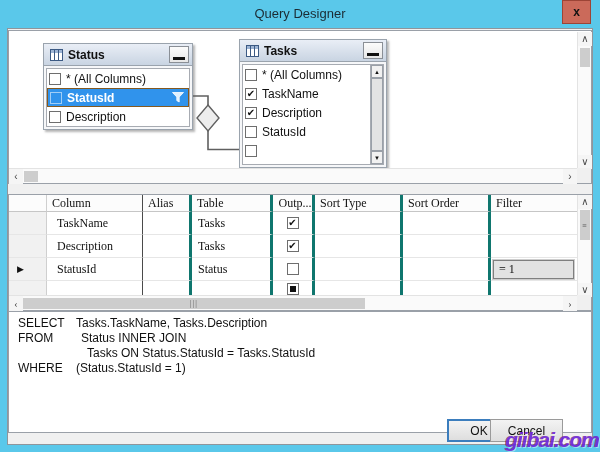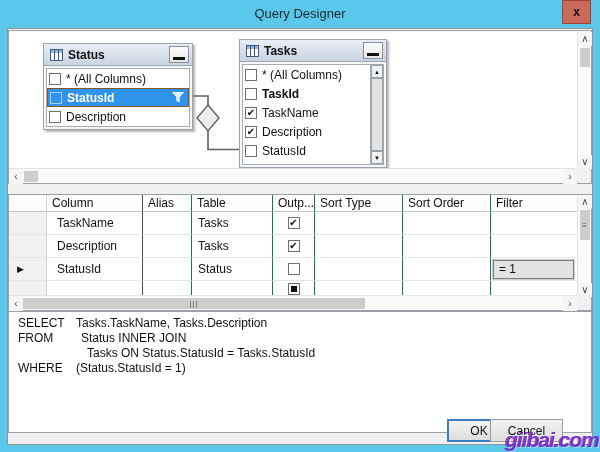--- a/index.html
+++ b/index.html
@@ -14,21 +14,21 @@
   .close-btn { position:absolute; top:0; right:9px; width:29px; height:24px;
                background:#CB6A5A; border:1px solid #9c4436;
                display:flex; align-items:center; justify-content:center;
                font-size:12px; font-weight:bold; color:#121212; cursor:default; }
 
   
   .content { position:absolute; left:7px; top:28px; width:586px; height:417px;
              background:#f0f0f0; border:1px solid #8f959b; }
   .pane { position:absolute; left:0; width:584px; background:#fff; border:1px solid #9aa0a8; }
   .diagram-pane { top:1px;  height:154px; }
-  .grid-pane    { top:165px; height:117px; }
+  .grid-pane    { top:165px; height:117px;font-family:Liberation Serif, serif; }
   .sql-pane     { top:282px; height:122px;  }
 
   
   .vsb { position:absolute; right:0; top:0; width:14px; background:#fafafa; border-left:1px solid #e3e3e3; }
   .hsb { position:absolute; left:0; bottom:0; height:15px; background:#fafafa; border-top:1px solid #e3e3e3; }
   .sb-btn { position:absolute; display:flex; align-items:center; justify-content:center;
             color:#4a4a4a; font-size:10px; line-height:1; background:#f5f5f5; }
   .vsb .sb-btn { width:14px; height:14px; left:0; }
   .hsb .sb-btn { width:14px; height:15px; top:0; }
   .sb-thumb { position:absolute; background:#cdcdcd; }
@@ -66,21 +66,21 @@
   .inner-sb .tri.up { top:0; }
   .inner-sb .tri.down { bottom:0; }
   .inner-sb .ithumb { position:absolute; left:0; top:13px; bottom:13px; width:12px;
                       background:#e3e3e3; border:1px solid #9aa0a8; }
 
   .connector { position:absolute; left:180px; top:55px; }
 
   
   .grid-table { position:absolute; left:0; top:0; right:14px; bottom:15px; overflow:hidden; }
   .grow { display:flex; }
-  .gcell { border-right:1px solid #0f766e; border-bottom:1px solid #e6e6e6; font-size:12px;
+  .gcell { border-right:3px solid #0f766e; border-bottom:1px solid #e6e6e6; font-size:12px;
            color:#111; display:flex; align-items:center; padding-left:6px; overflow:hidden; white-space:nowrap; }
   .ghead .gcell { height:17px; border-bottom:1px solid #c6c6c6; background:#fcfcfc; padding-left:5px; }
   .gdata .gcell { height:23px; }
   .grow-clip .gcell { height:16px; }
   .c0 { width:38px; flex:0 0 38px; background:#f1f1f1; border-right:1px solid #cfcfcf;
         justify-content:flex-start; padding-left:8px; }
   .c1 { width:96px; flex:0 0 96px; border-right:1px solid #4a4a4a; padding-left:10px; }
   .c2 { width:49px; flex:0 0 49px; }
   .c3 { width:81px; flex:0 0 81px; }
   .c4 { width:42px; flex:0 0 42px; justify-content:center; padding-left:0; }
@@ -174,24 +174,20 @@
           <span class="tbox-name">Tasks</span>
           <span class="min-btn">
               <span></span>
             </span>
         </div>
         <div class="tbox-list tasks-list" style="height:101px;">
           <div class="trow">
             <span class="cb unchecked"></span>
             <span>* (All Columns)</span>
           </div>
-          <div class="trow bold">
-            <span class="cb unchecked"></span>
-            <span>TaskId</span>
-          </div>
           <div class="trow">
             <span class="cb checked"></span>
             <span>TaskName</span>
           </div>
           <div class="trow">
             <span class="cb checked"></span>
             <span>Description</span>
           </div>
           <div class="trow">
             <span class="cb unchecked"></span>

